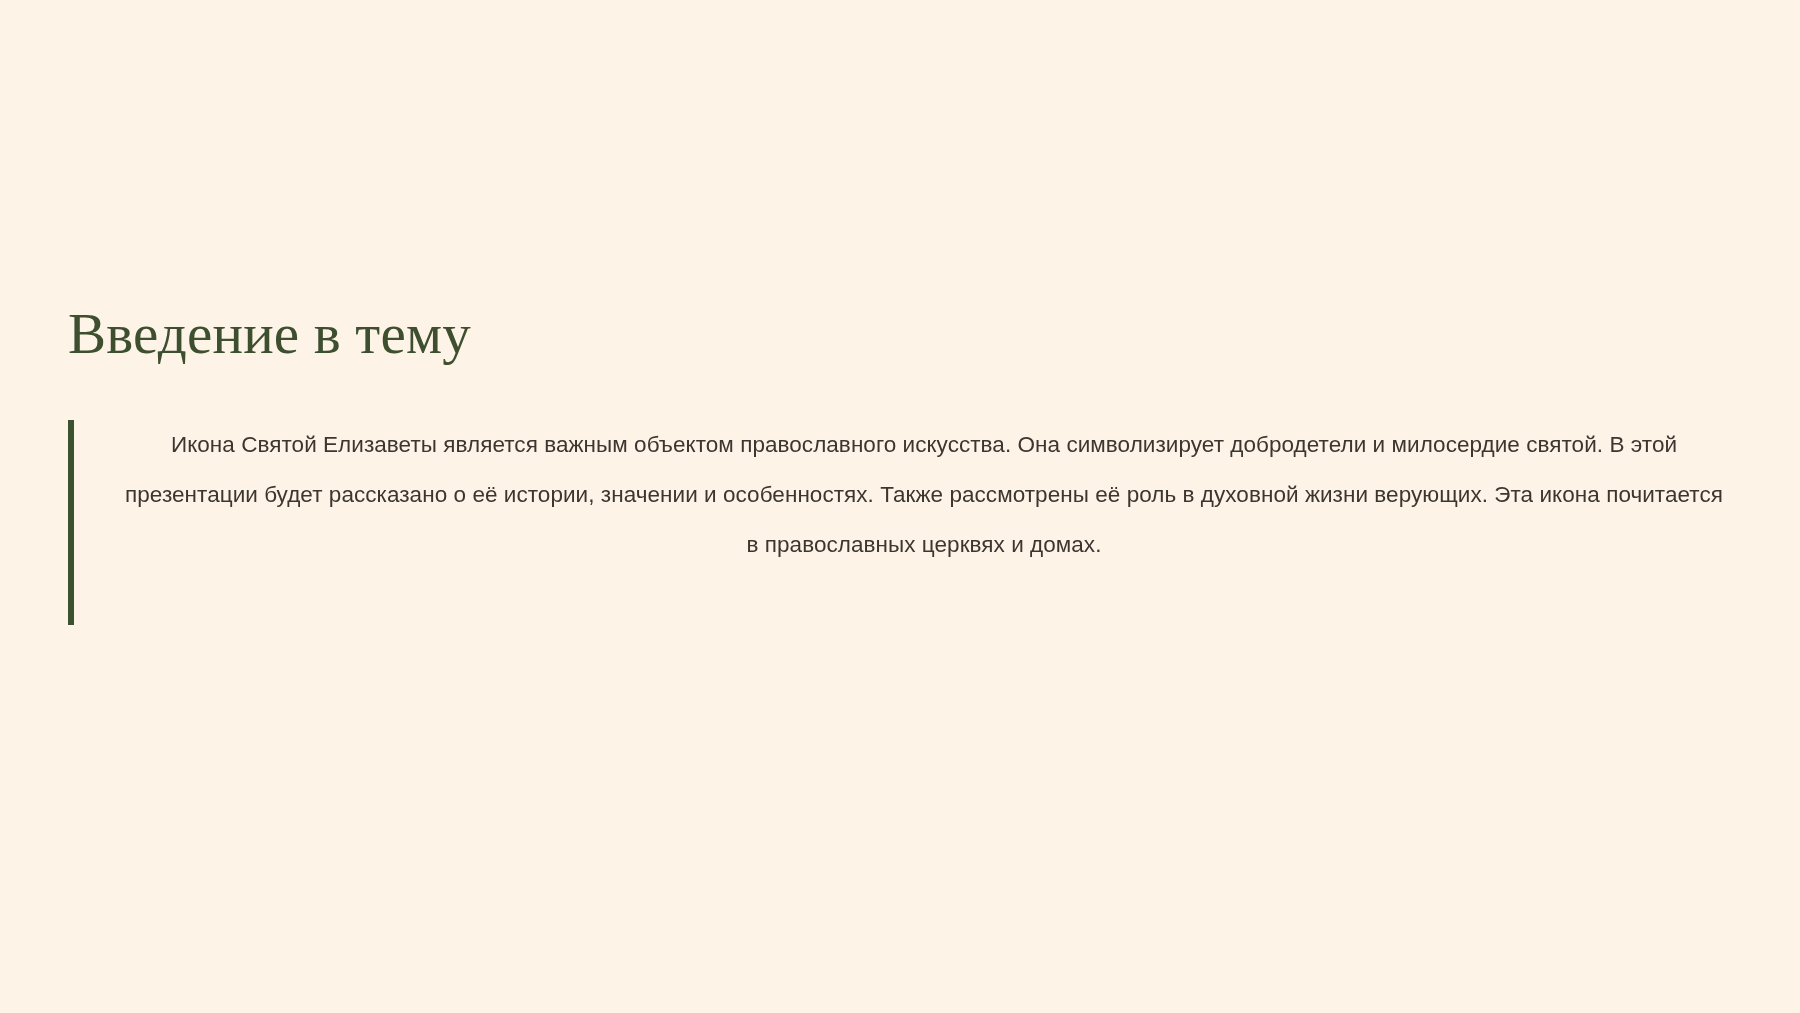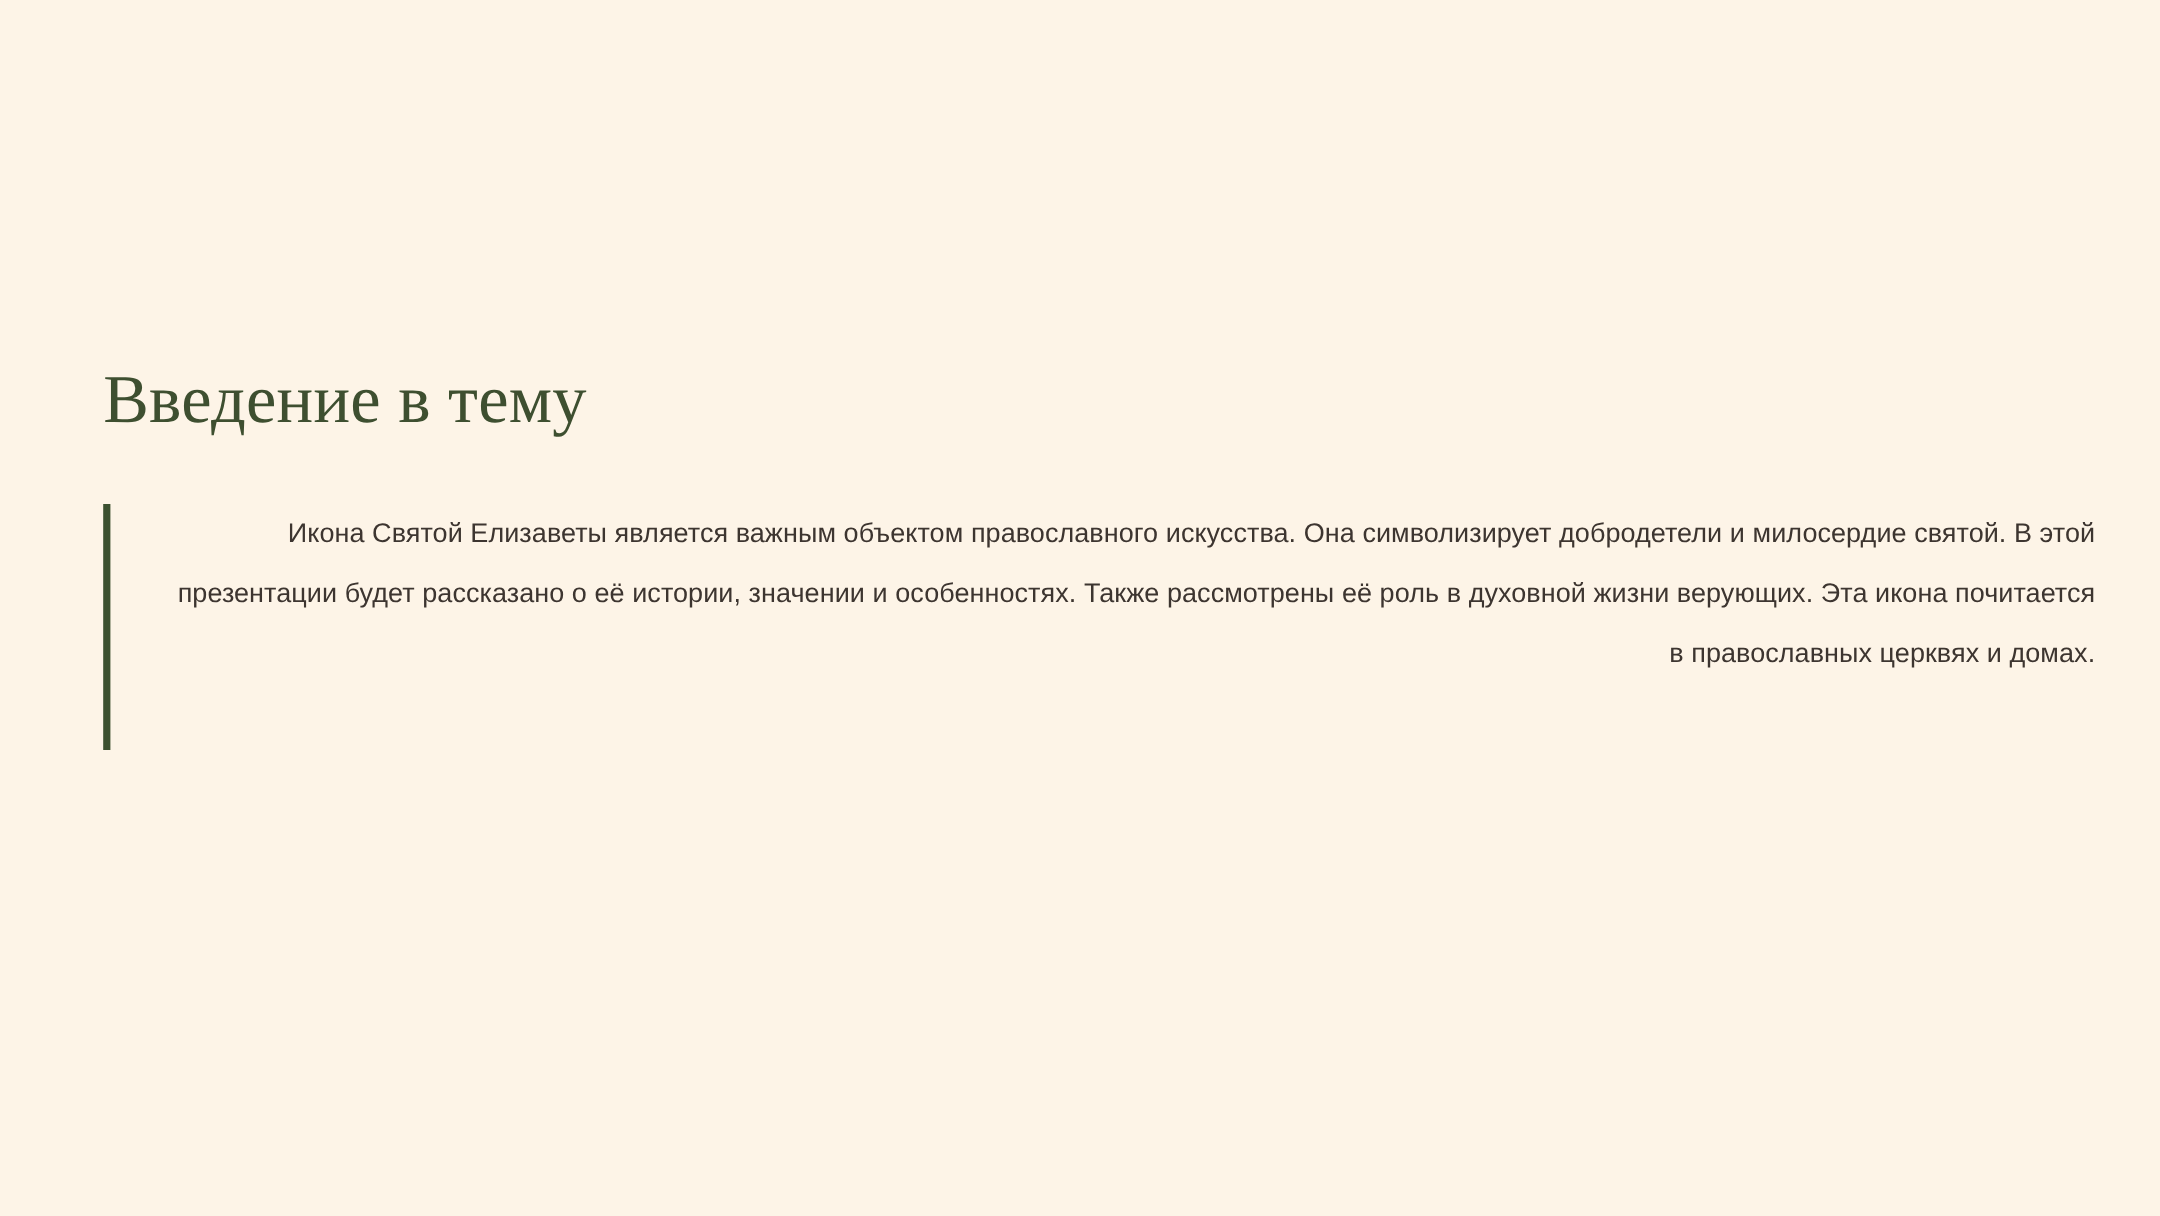--- a/index.html
+++ b/index.html
@@ -19,21 +19,21 @@
   .slide {
     position: relative;
     width: 1800px;
     height: 1013px;
     background: #FDF4E7;
     box-sizing: border-box;
   }
 
   .slide-body {
     position: absolute;
-    left: 86px;
+    left: 68px;
     top: 300px;
     width: 1660px;
   }
 
   .slide-title {
     margin: 0;
     padding: 0;
     font-family: "Liberation Serif", "DejaVu Serif", serif;
     font-size: 57px;
     line-height: 1.18;
@@ -62,21 +62,21 @@
   .body-text {
     margin: 0;
     padding: 0;
     width: 1608px;
     font-family: "Liberation Sans", "DejaVu Sans", sans-serif;
     font-size: 22.5px;
     line-height: 50px;
     font-weight: 400;
     color: #3D3530;
     letter-spacing: 0.05px;
-    text-align: right;
+    text-align: center;
   }
 </style>
 </head>
 <body>
 
 <div class="slide">
 
   <div class="slide-body">
 
     <h1 class="slide-title">Введение в тему</h1>

